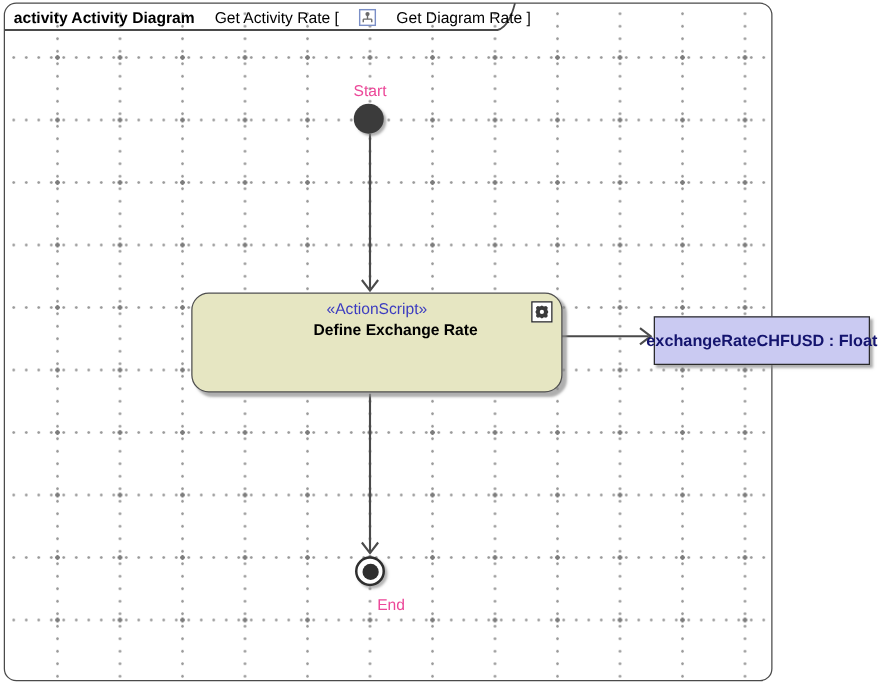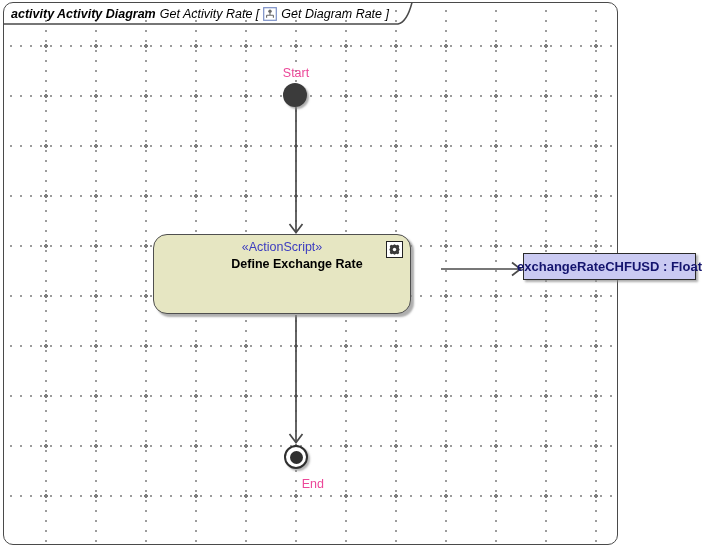--- a/index.html
+++ b/index.html
@@ -16,21 +16,21 @@
       radial-gradient(circle, #9c9c9c 0.8px, rgba(0,0,0,0) 1.3px),
       radial-gradient(circle, #9c9c9c 0.8px, rgba(0,0,0,0) 1.3px);
     background-size: 50px 50px, 50px 10px, 10px 50px;
     background-position: 17px 18px, 17px 3px, 2px 18px;
   }
 
   
   .tab-svg { position: absolute; left: 3px; top: 2px; width: 414px; height: 25px; }
   .frame-header {
     position: absolute; left: 11px; top: 6px; height: 16px; white-space: nowrap;
-    font-size: 12.5px; color: #000; line-height: 14px; display: flex; align-items: center; gap: 4px; font-style: italic;
+    font-size: 12.5px; color: #000; line-height: 14px; display: flex; align-items: center; gap: 16px;
   }
   .frame-header .kw { font-weight: bold; }
   .diagram-icon { display: inline-block; width: 14px; height: 14px; vertical-align: -2px; }
 
   
   .node-label { position: absolute; font-size: 12.5px; color: #ec4899; text-align: center; }
 
   .start-node {
     position: absolute; left: 283px; top: 83px; width: 24px; height: 24px;
     border-radius: 50%; background: #3b3b3b;
@@ -39,21 +39,21 @@
 
   .end-node {
     position: absolute; left: 284px; top: 445px; width: 24px; height: 24px;
     border: 2px solid #2f2f2f; border-radius: 50%; background: #ffffff;
     box-shadow: 2px 2px 2px rgba(130,130,130,0.6);
     display: flex; align-items: center; justify-content: center;
   }
   .end-node .dot { width: 13px; height: 13px; border-radius: 50%; background: #2f2f2f; }
 
   .action-node {
-    position: absolute; left: 153px; top: 234px; width: 258px; height: 80px;
+    position: absolute; left: 153px; top: 234px; width: 297px; height: 80px;
     background: #e6e6c2; border: 1.4px solid #4f4f4f; border-radius: 14px;
     box-shadow: 3px 3px 2px rgba(140,140,140,0.7);
     padding-top: 5px; overflow: hidden;
   }
   .action-node .stereotype {
     text-align: center; color: #3c3cc0; font-size: 12.5px; line-height: 15px;
   }
   .action-node .title {
     text-align: center; color: #000; font-weight: bold; font-size: 12.5px; line-height: 18px; margin-left: 30px;
   }
@@ -62,21 +62,21 @@
     white-space: pre; text-align: left;
   }
   .gear-badge {
     position: absolute; top: 6px; right: 7px; width: 17px; height: 17px;
     background: #ffffff; border: 1.2px solid #222; display: flex;
     align-items: center; justify-content: center;
   }
   .gear-badge svg { width: 13px; height: 13px; }
 
   .object-node {
-    position: absolute; left: 523px; top: 253px; width: 173px; height: 27px;
+    position: absolute; left: 523px; top: 253px; width: 173px; height: 39px;
     background: #cacaf2; border: 1.4px solid #2b2b2b;
     box-shadow: 2px 2px 2px rgba(140,140,140,0.7);
     display: flex; align-items: center; justify-content: center;
     font-weight: bold; font-size: 13px; color: #14146e; white-space: nowrap;
   }
 
   .edges-layer { position: absolute; left: 0; top: 0; width: 703px; height: 549px; pointer-events: none; }
   .edges-layer path { pointer-events: stroke; }
 </style>
 </head>

